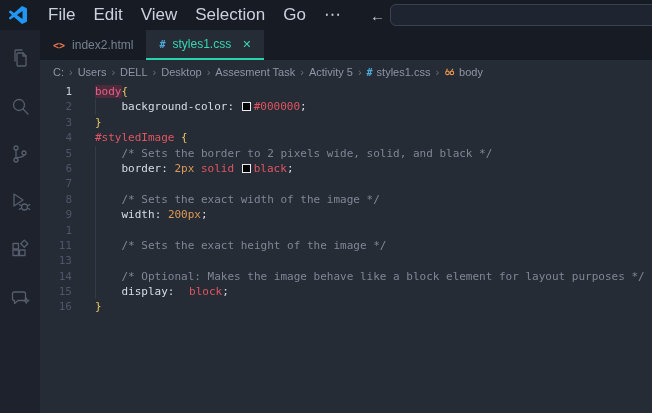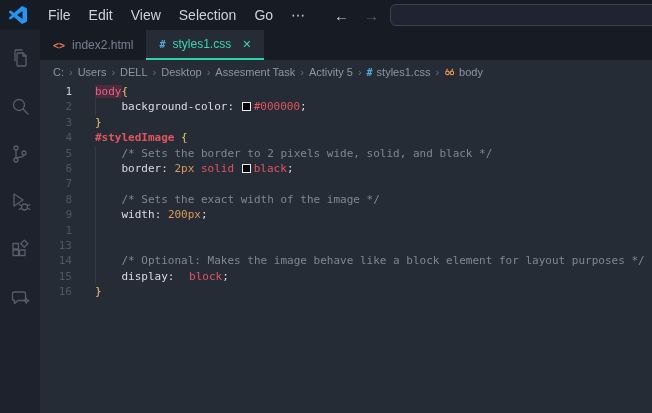--- a/index.html
+++ b/index.html
@@ -2,21 +2,21 @@
 <html><head>
 <meta charset="utf-8">
 <style>
   html,body{margin:0;padding:0}
   body{width:652px;height:413px;background:#262c36;font-family:"Liberation Sans",sans-serif;overflow:hidden;position:relative;-webkit-font-smoothing:antialiased}
 
   
   .titlebar{position:absolute;top:0;left:0;right:0;height:30px;background:#161b24;display:flex;align-items:center;z-index:5}
   .logo{width:18px;height:18px;margin-left:9px;flex:none}
   .menus{display:flex;margin-left:12px}
-  .menu-item{color:#ccd2dd;font-size:14px;padding:0 9px;line-height:30px;cursor:default}
+  .menu-item{color:#ccd2dd;font-size:17px;padding:0 9px;line-height:30px;cursor:default}
   .nav-arrows{display:flex;gap:15px;margin-left:20px;font-size:15px}
   .arrow-back{color:#c7cdd9}
   .arrow-fwd{color:#566070}
   .search-box{position:absolute;left:390px;right:-6px;top:4px;height:20px;background:#1f2530;border:1px solid #3a4251;border-radius:6px}
   .search-box input{width:100%;height:100%;background:transparent;border:none;outline:none;color:#ccd2dd;font-size:12px;padding:0 8px;box-sizing:border-box}
 
   
   .activitybar{position:absolute;top:30px;left:0;width:40px;bottom:0;background:#1d222c;display:flex;flex-direction:column;align-items:center;padding-top:16px;gap:24px;box-sizing:border-box}
   .ab-icon{width:24px;height:24px;flex:none;opacity:.95}
   .ab-icon svg{width:24px;height:24px;stroke:#5a6270;fill:none;stroke-width:1.3;stroke-linejoin:round;stroke-linecap:round}
@@ -164,21 +164,21 @@
       <div class="code-row guide">
         <span class="num">2</span>
         <span class="code"><span style="color: rgb(216, 220, 228);">    </span><span style="color: rgb(216, 220, 228);">background-color</span><span style="color: rgb(216, 220, 228);">: </span><span class="swatch" style="background: rgb(0, 0, 0);"></span><span style="color: rgb(224, 85, 97);">#000000</span><span style="color: rgb(216, 220, 228);">;</span></span>
       </div>
       <div class="code-row">
         <span class="num">3</span>
         <span class="code"><span style="color: rgb(231, 198, 100);">}</span></span>
       </div>
       <div class="code-row">
         <span class="num">4</span>
-        <span class="code"><span style="color: rgb(224, 85, 97); font-weight: bold;">#styledImage </span><span style="color: rgb(231, 198, 100);">{</span></span>
+        <span class="code"><span style="color: rgb(224, 85, 97);">#styledImage </span><span style="color: rgb(231, 198, 100);">{</span></span>
       </div>
       <div class="code-row guide">
         <span class="num">5</span>
         <span class="code"><span style="color: rgb(216, 220, 228);">    </span><span style="color: rgb(127, 135, 149);">/* Sets the border to 2 pixels wide, solid, and black */</span></span>
       </div>
       <div class="code-row guide">
         <span class="num">6</span>
         <span class="code"><span style="color: rgb(216, 220, 228);">    </span><span style="color: rgb(216, 220, 228);">border</span><span style="color: rgb(216, 220, 228);">: </span><span style="color: rgb(222, 154, 86);">2px</span><span style="color: rgb(216, 220, 228);"> </span><span style="color: rgb(224, 85, 97);">solid</span><span style="color: rgb(216, 220, 228);"> </span><span class="swatch" style="background: rgb(0, 0, 0);"></span><span style="color: rgb(224, 85, 97);">black</span><span style="color: rgb(216, 220, 228);">;</span></span>
       </div>
       <div class="code-row guide">
@@ -191,20 +191,24 @@
       </div>
       <div class="code-row guide">
         <span class="num">9</span>
         <span class="code"><span style="color: rgb(216, 220, 228);">    </span><span style="color: rgb(216, 220, 228);">width</span><span style="color: rgb(216, 220, 228);">: </span><span style="color: rgb(222, 154, 86);">200px</span><span style="color: rgb(216, 220, 228);">;</span></span>
       </div>
       <div class="code-row guide">
         <span class="num">1</span>
         <span class="code"></span>
       </div>
       <div class="code-row guide">
+        <span class="num">11</span>
+        <span class="code"><span style="color: rgb(216, 220, 228);">    </span><span style="color: rgb(127, 135, 149);">/* Sets the exact height of the image */</span></span>
+      </div>
+      <div class="code-row guide">
         <span class="num">13</span>
         <span class="code"></span>
       </div>
       <div class="code-row guide">
         <span class="num">14</span>
         <span class="code"><span style="color: rgb(216, 220, 228);">    </span><span style="color: rgb(127, 135, 149);">/* Optional: Makes the image behave like a block element for layout purposes */</span></span>
       </div>
       <div class="code-row guide">
         <span class="num">15</span>
         <span class="code"><span style="color: rgb(216, 220, 228);">    </span><span style="color: rgb(216, 220, 228);">display</span><span style="color: rgb(216, 220, 228);">: </span><span style="color: rgb(224, 85, 97); margin-left: 8px;">block</span><span style="color: rgb(216, 220, 228);">;</span></span>

